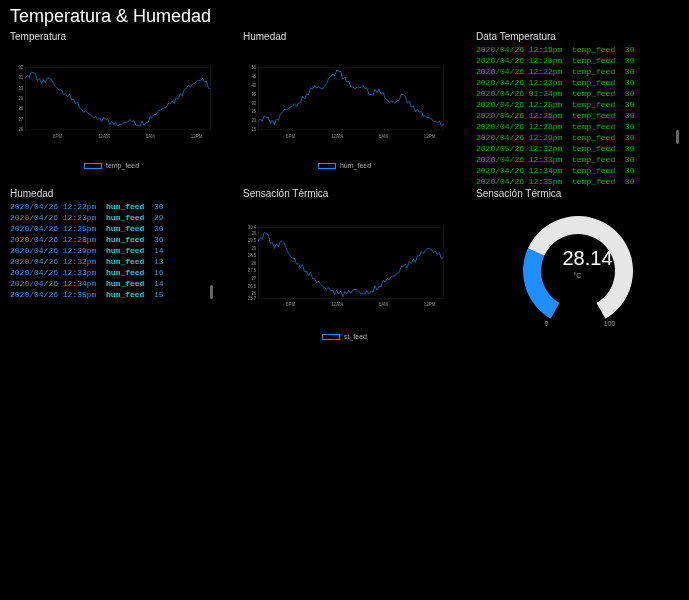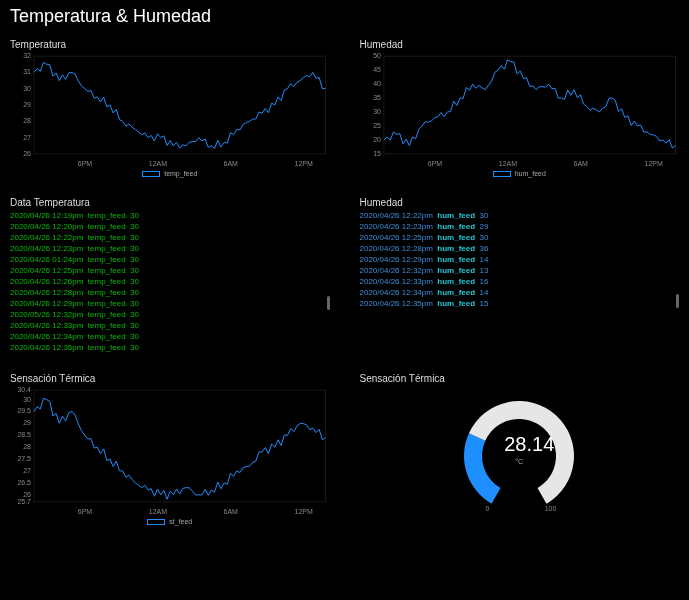--- a/index.html
+++ b/index.html
@@ -5,31 +5,31 @@
   * { box-sizing: border-box; margin: 0; padding: 0; }
   body {
     background: #000;
     color: #ccc;
     font-family: Arial, Helvetica, sans-serif;
     width: 689px;
     height: 600px;
     overflow: hidden;
     padding: 6px 10px;
   }
-  .page-title { color: #fff; font-size: 18px; font-weight: 400; margin-bottom: 12px; }
-  .grid { display: grid; grid-template-columns: 1fr 1fr; gap: 20px 30px; }
+  .page-title { color: #fff; font-size: 18px; font-weight: 400; margin-bottom: 4px; }
+  .grid { display: grid; grid-template-columns: 1fr 1fr 1fr; gap: 1px 30px; }
   .panel { }
   .panel-title { color: #ddd; font-size: 10px; font-weight: 400; margin-bottom: 2px; }
   .chart-wrap { position: relative; height: 116px; }
   .chart-wrap.tall { height: 130px; }
   svg.chart { width: 100%; height: 100%; display: block; }
   .axis-tick { font-size: 7px; fill: #888; }
   .legend { text-align: center; font-size: 7px; color: #aaa; margin-top: 2px; }
   .legend .sw { display: inline-block; width: 18px; height: 6px; border: 1px solid #1f8fff; vertical-align: middle; margin-right: 4px; background: transparent; }
-  .log { font-family: Liberation Sans, sans-serif; font-size: 8px; line-height: 11px; position: relative; padding-right: 8px; min-height: 140px; }
+  .log { font-family: Liberation Mono, monospace; font-size: 8px; line-height: 11px; position: relative; padding-right: 8px; min-height: 140px; }
   .log.green { color: #0b0; }
   .log.blue .feed { color: #3a8fdc; font-weight: bold; }
   .log.blue .feed { color: #5bb; }
   .log-row { white-space: pre; }
   .log.blue .log-row .feed { color: #2cb; font-weight: bold; }
   .log.blue .log-row { color: #3a8fdc; }
   .scroll-thumb { position: absolute; right: 0; top: 60%; width: 3px; height: 14px; background: #666; border-radius: 2px; }
   .gauge-wrap { display: flex; justify-content: center; align-items: center; height: 130px; position: relative; }
   .gauge-center { position: absolute; top: 48%; left: 50%; transform: translate(-50%,-50%); text-align: center; }
   .gauge-val { color: #fff; font-size: 20px; font-weight: 300; margin-left: 20px; }

